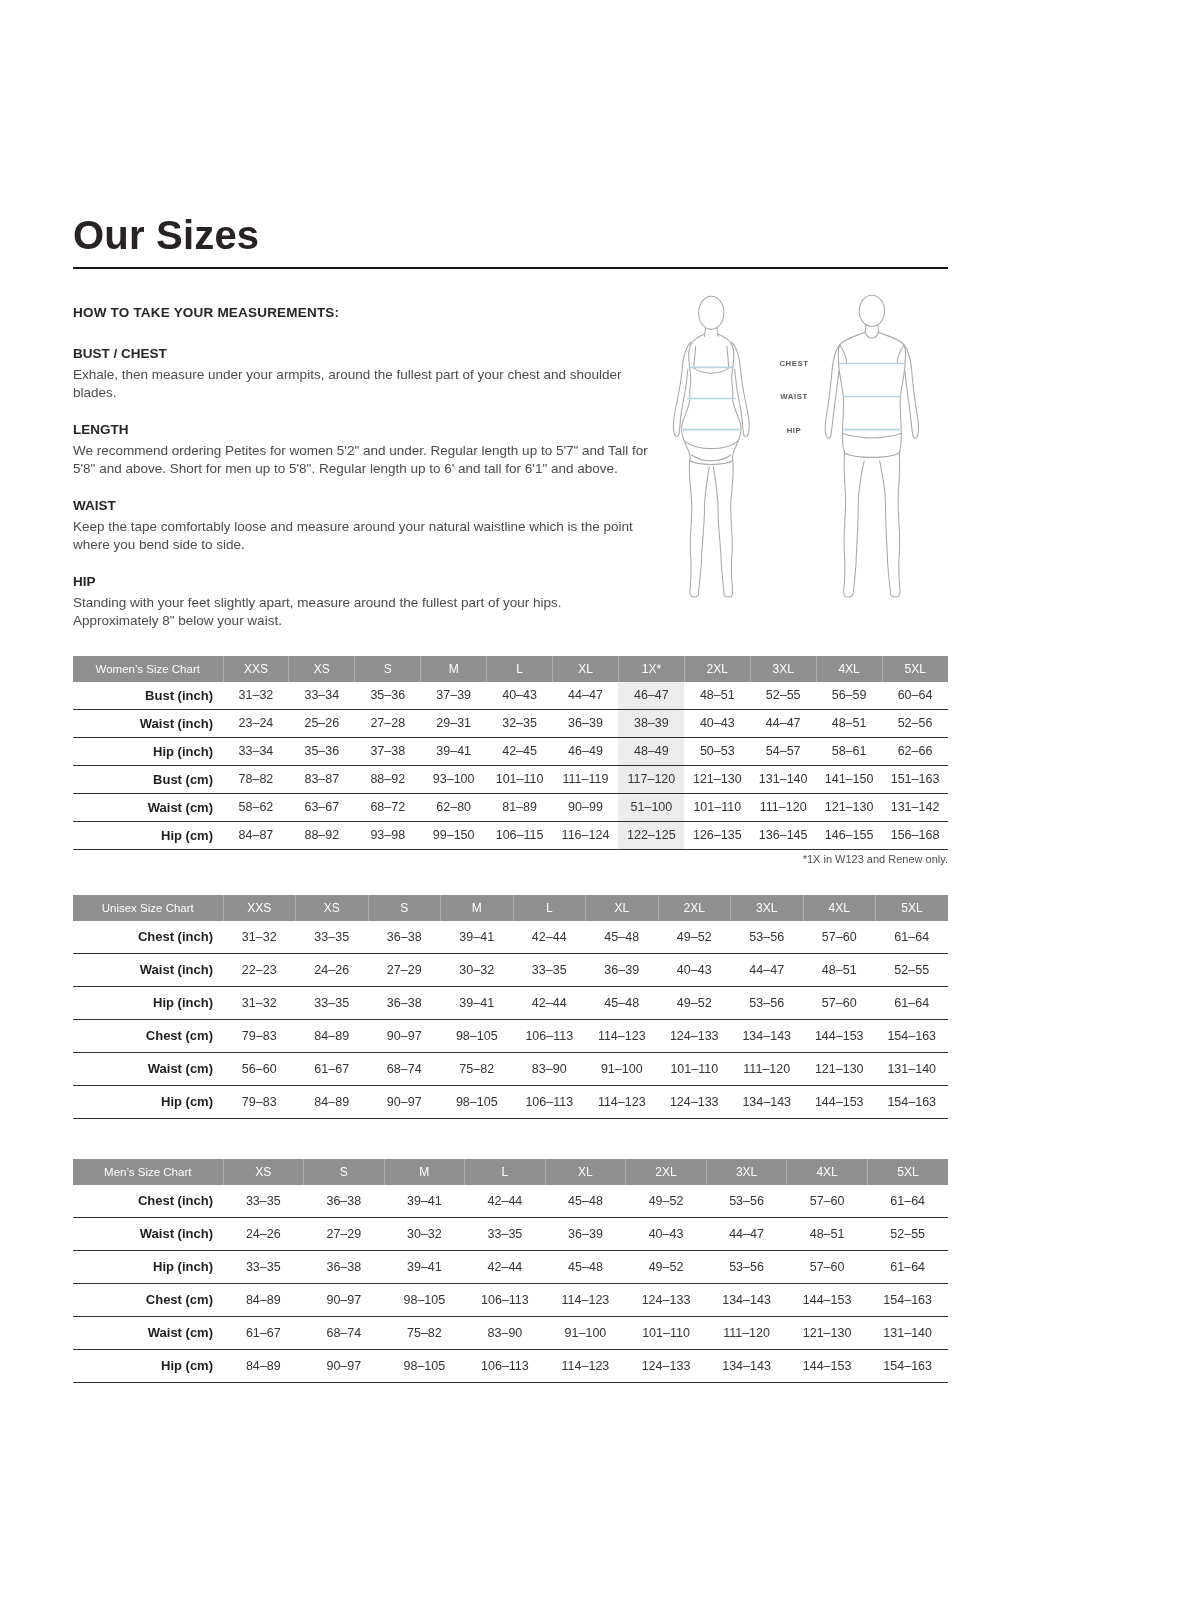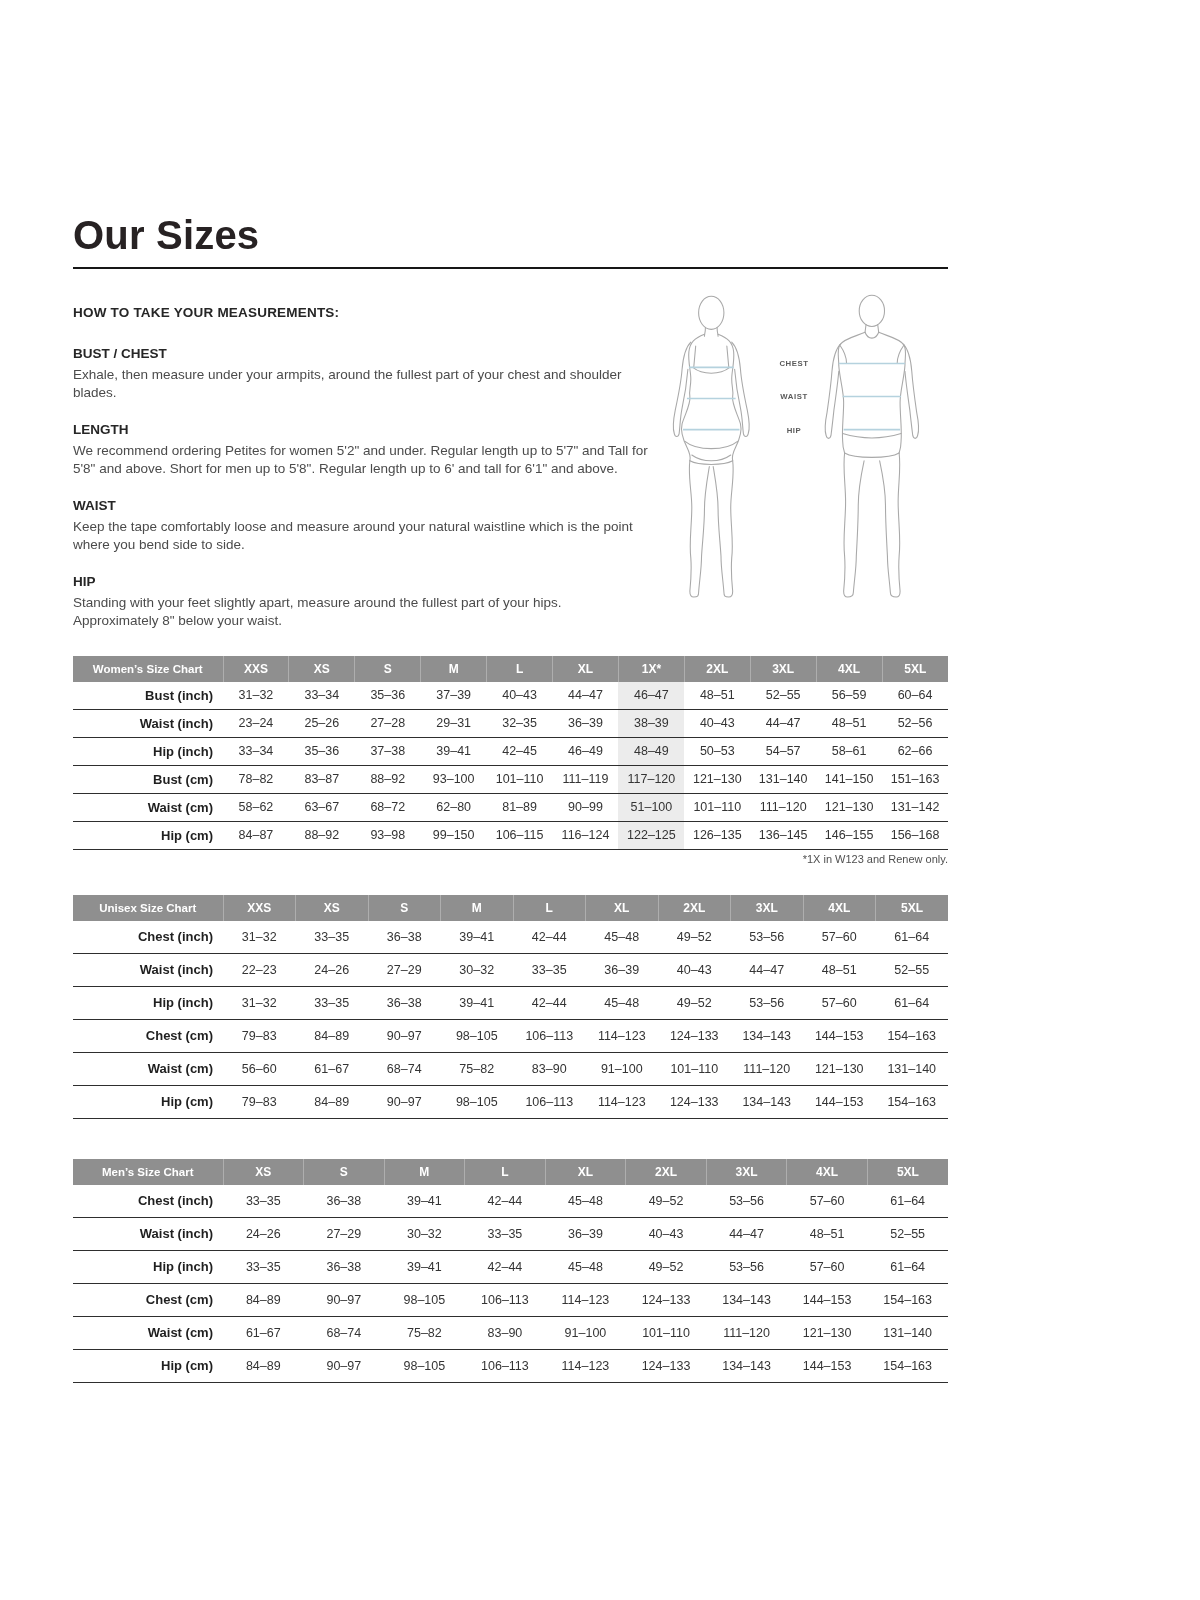--- a/index.html
+++ b/index.html
@@ -80,21 +80,21 @@
   table.size-table {
     width: 875px;
     border-collapse: collapse;
     table-layout: fixed;
   }
   table.size-table col.label-col { width: 150px; }
   table.size-table thead th {
     background: #8f8f8f;
     color: #ffffff;
     font-size: 12px;
-    font-weight: 700;
+    font-weight: 400;
     text-align: center;
     padding: 6px 2px;
   }
   table.size-table thead th + th { border-left: 1px solid rgba(255,255,255,0.28); }
   table.size-table thead th.tbl-title { font-size: 11.5px; }
   table.size-table tbody tr { border-bottom: 1px solid #2e2e2e; }
   table.size-table tbody th.row-label {
     text-align: right;
     font-size: 13px;
     font-weight: 700;

